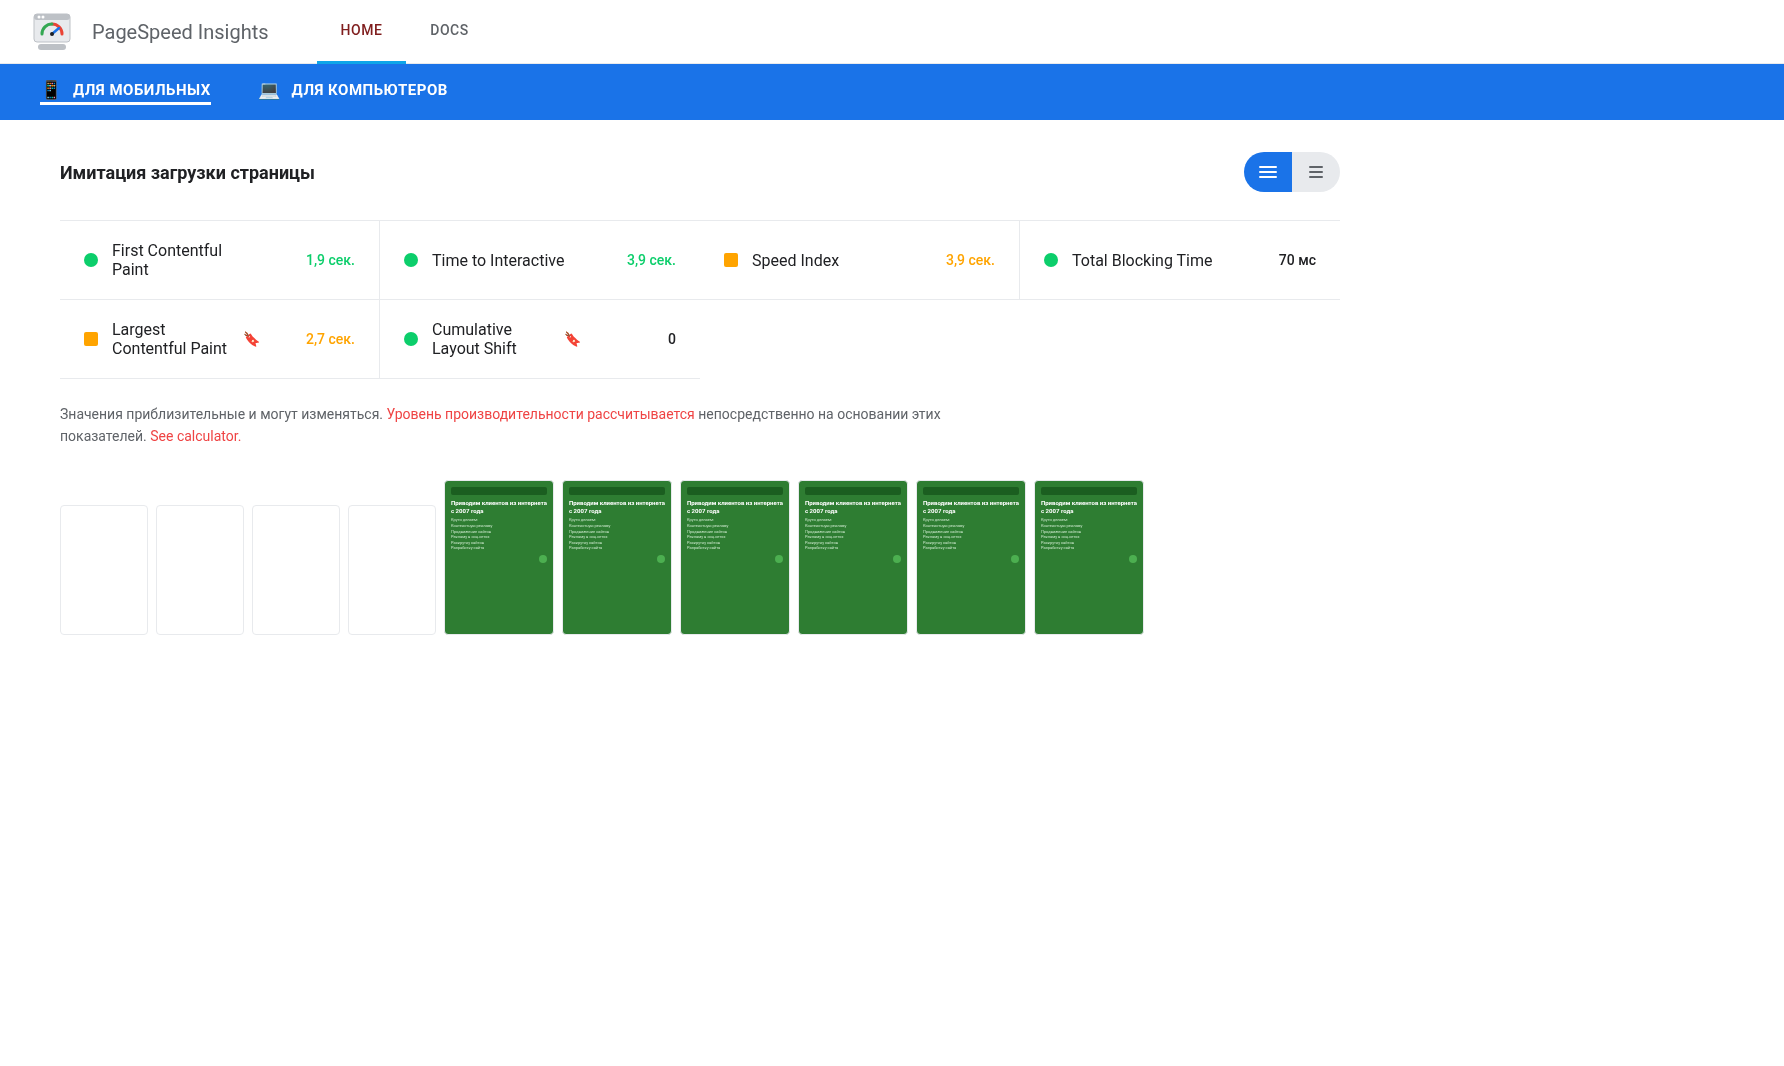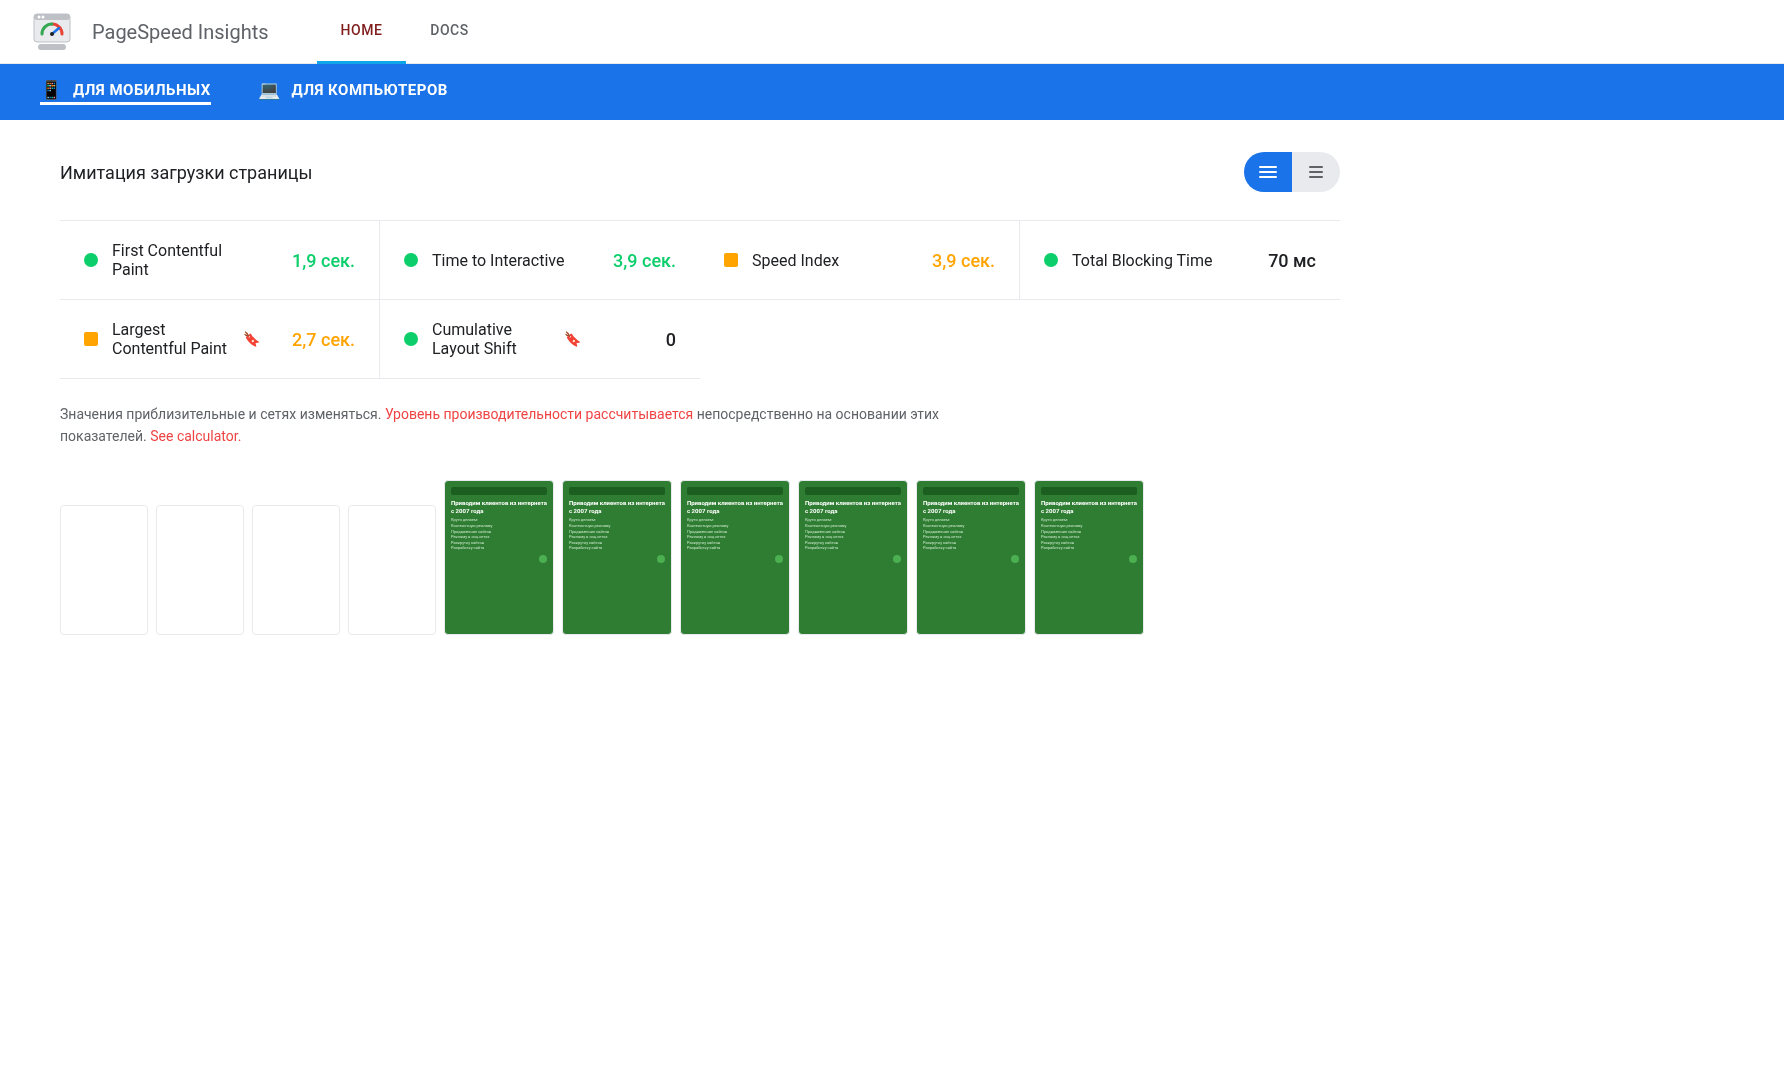--- a/index.html
+++ b/index.html
@@ -88,21 +88,21 @@
 
     
     .section-header {
       display: flex;
       align-items: center;
       justify-content: space-between;
       margin-bottom: 28px;
     }
     .section-title {
       font-size: 18px;
-      font-weight: 400;
+      font-weight: 700;
       color: #202124;
     }
     .view-toggle {
       display: flex;
       gap: 0;
       border-radius: 24px;
       overflow: hidden;
     }
     .toggle-btn {
       width: 48px;
@@ -167,21 +167,21 @@
       flex: 1;
       display: flex;
       align-items: center;
       gap: 6px;
     }
     .metric-bookmark {
       font-size: 14px;
       color: #1a73e8;
     }
     .metric-value {
-      font-size: 18px;
+      font-size: 14px;
       font-weight: 500;
       min-width: 80px;
       text-align: right;
     }
     .metric-value.green { color: #0cce6b; }
     .metric-value.orange { color: #ffa400; }
     .metric-value.black { color: #202124; }
 
     
     .footer-text {
@@ -343,21 +343,21 @@
       <span class="metric-name">
         <span>Cumulative Layout Shift</span>
         <span class="metric-bookmark">🔖</span>
       </span>
       <span class="metric-value black">0</span>
     </div>
 
   </div>
 
   <div class="footer-text">
-    <span>Значения приблизительные и сетях изменяться.</span>
+    <span>Значения приблизительные и могут изменяться.</span>
     <a href="#">Уровень производительности рассчитывается</a>
     <span> непосредственно на основании этих показателей.</span>
     <a href="#">See calculator.</a>
   </div>
 
   <div class="screenshots-row">
 
     <div class="screenshot-thumb empty" style="width:88px; height:130px;"></div>
     <div class="screenshot-thumb empty" style="width:88px; height:130px;"></div>
     <div class="screenshot-thumb empty" style="width:88px; height:130px;"></div>

